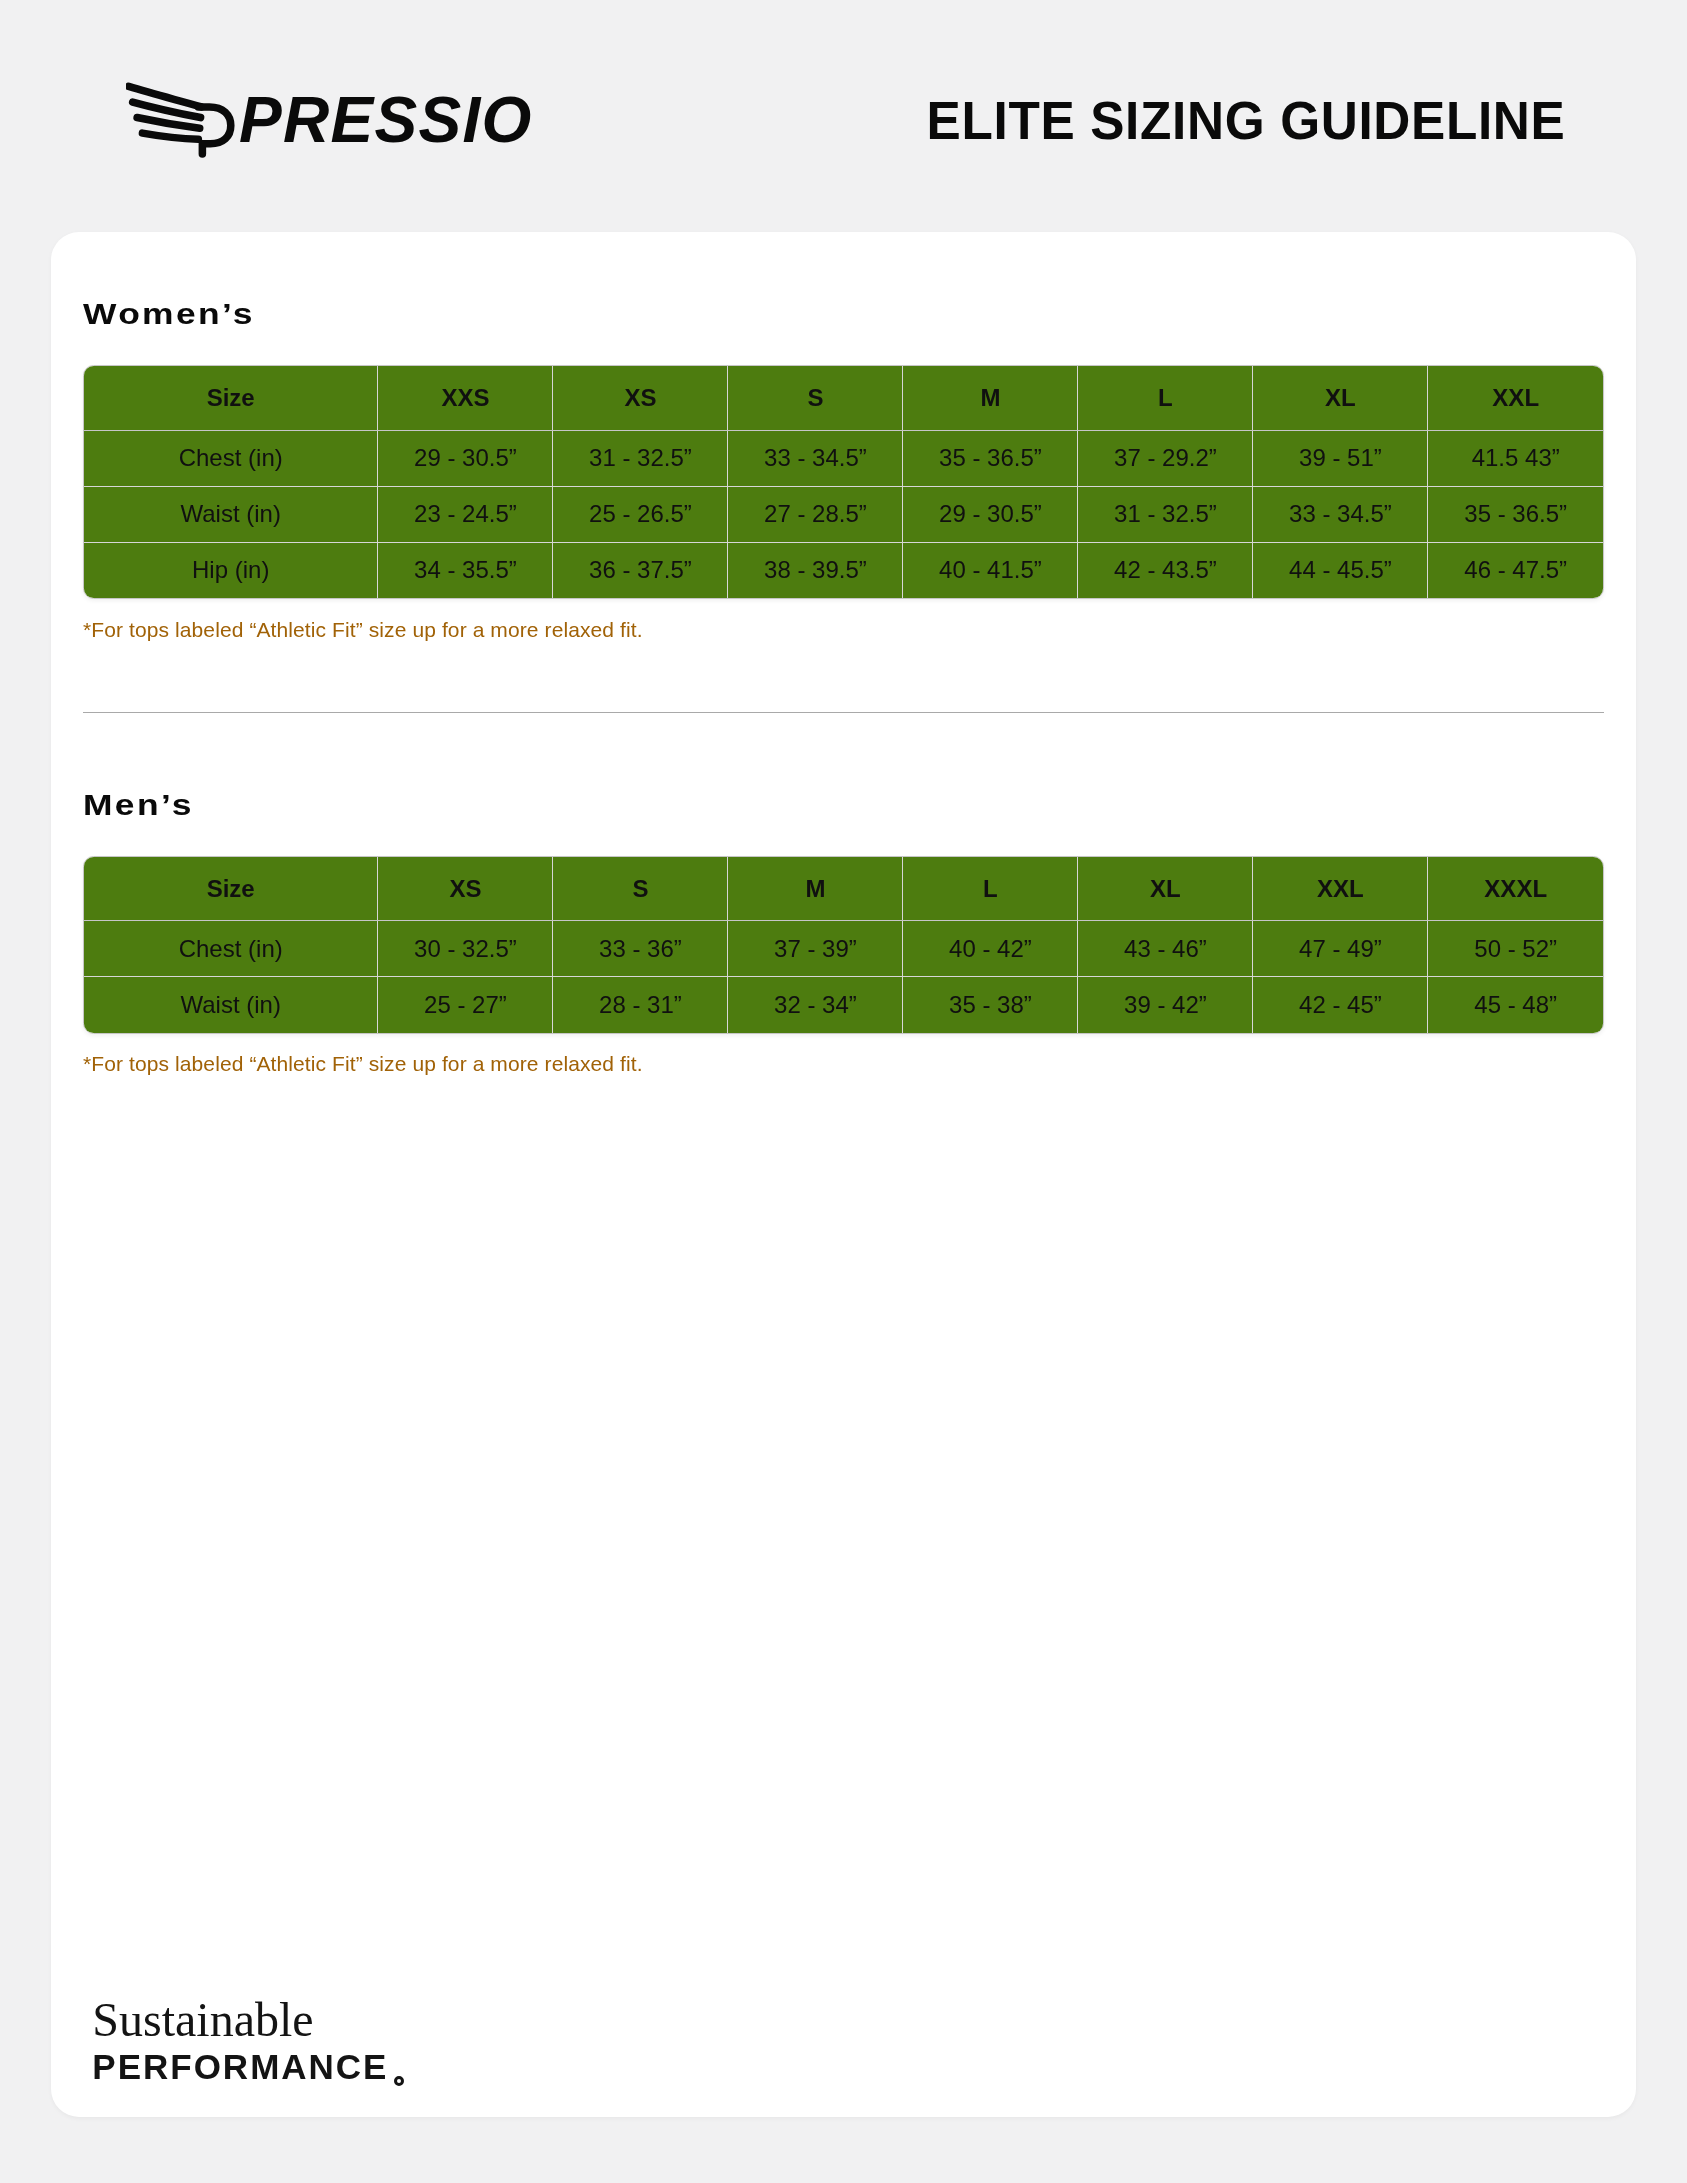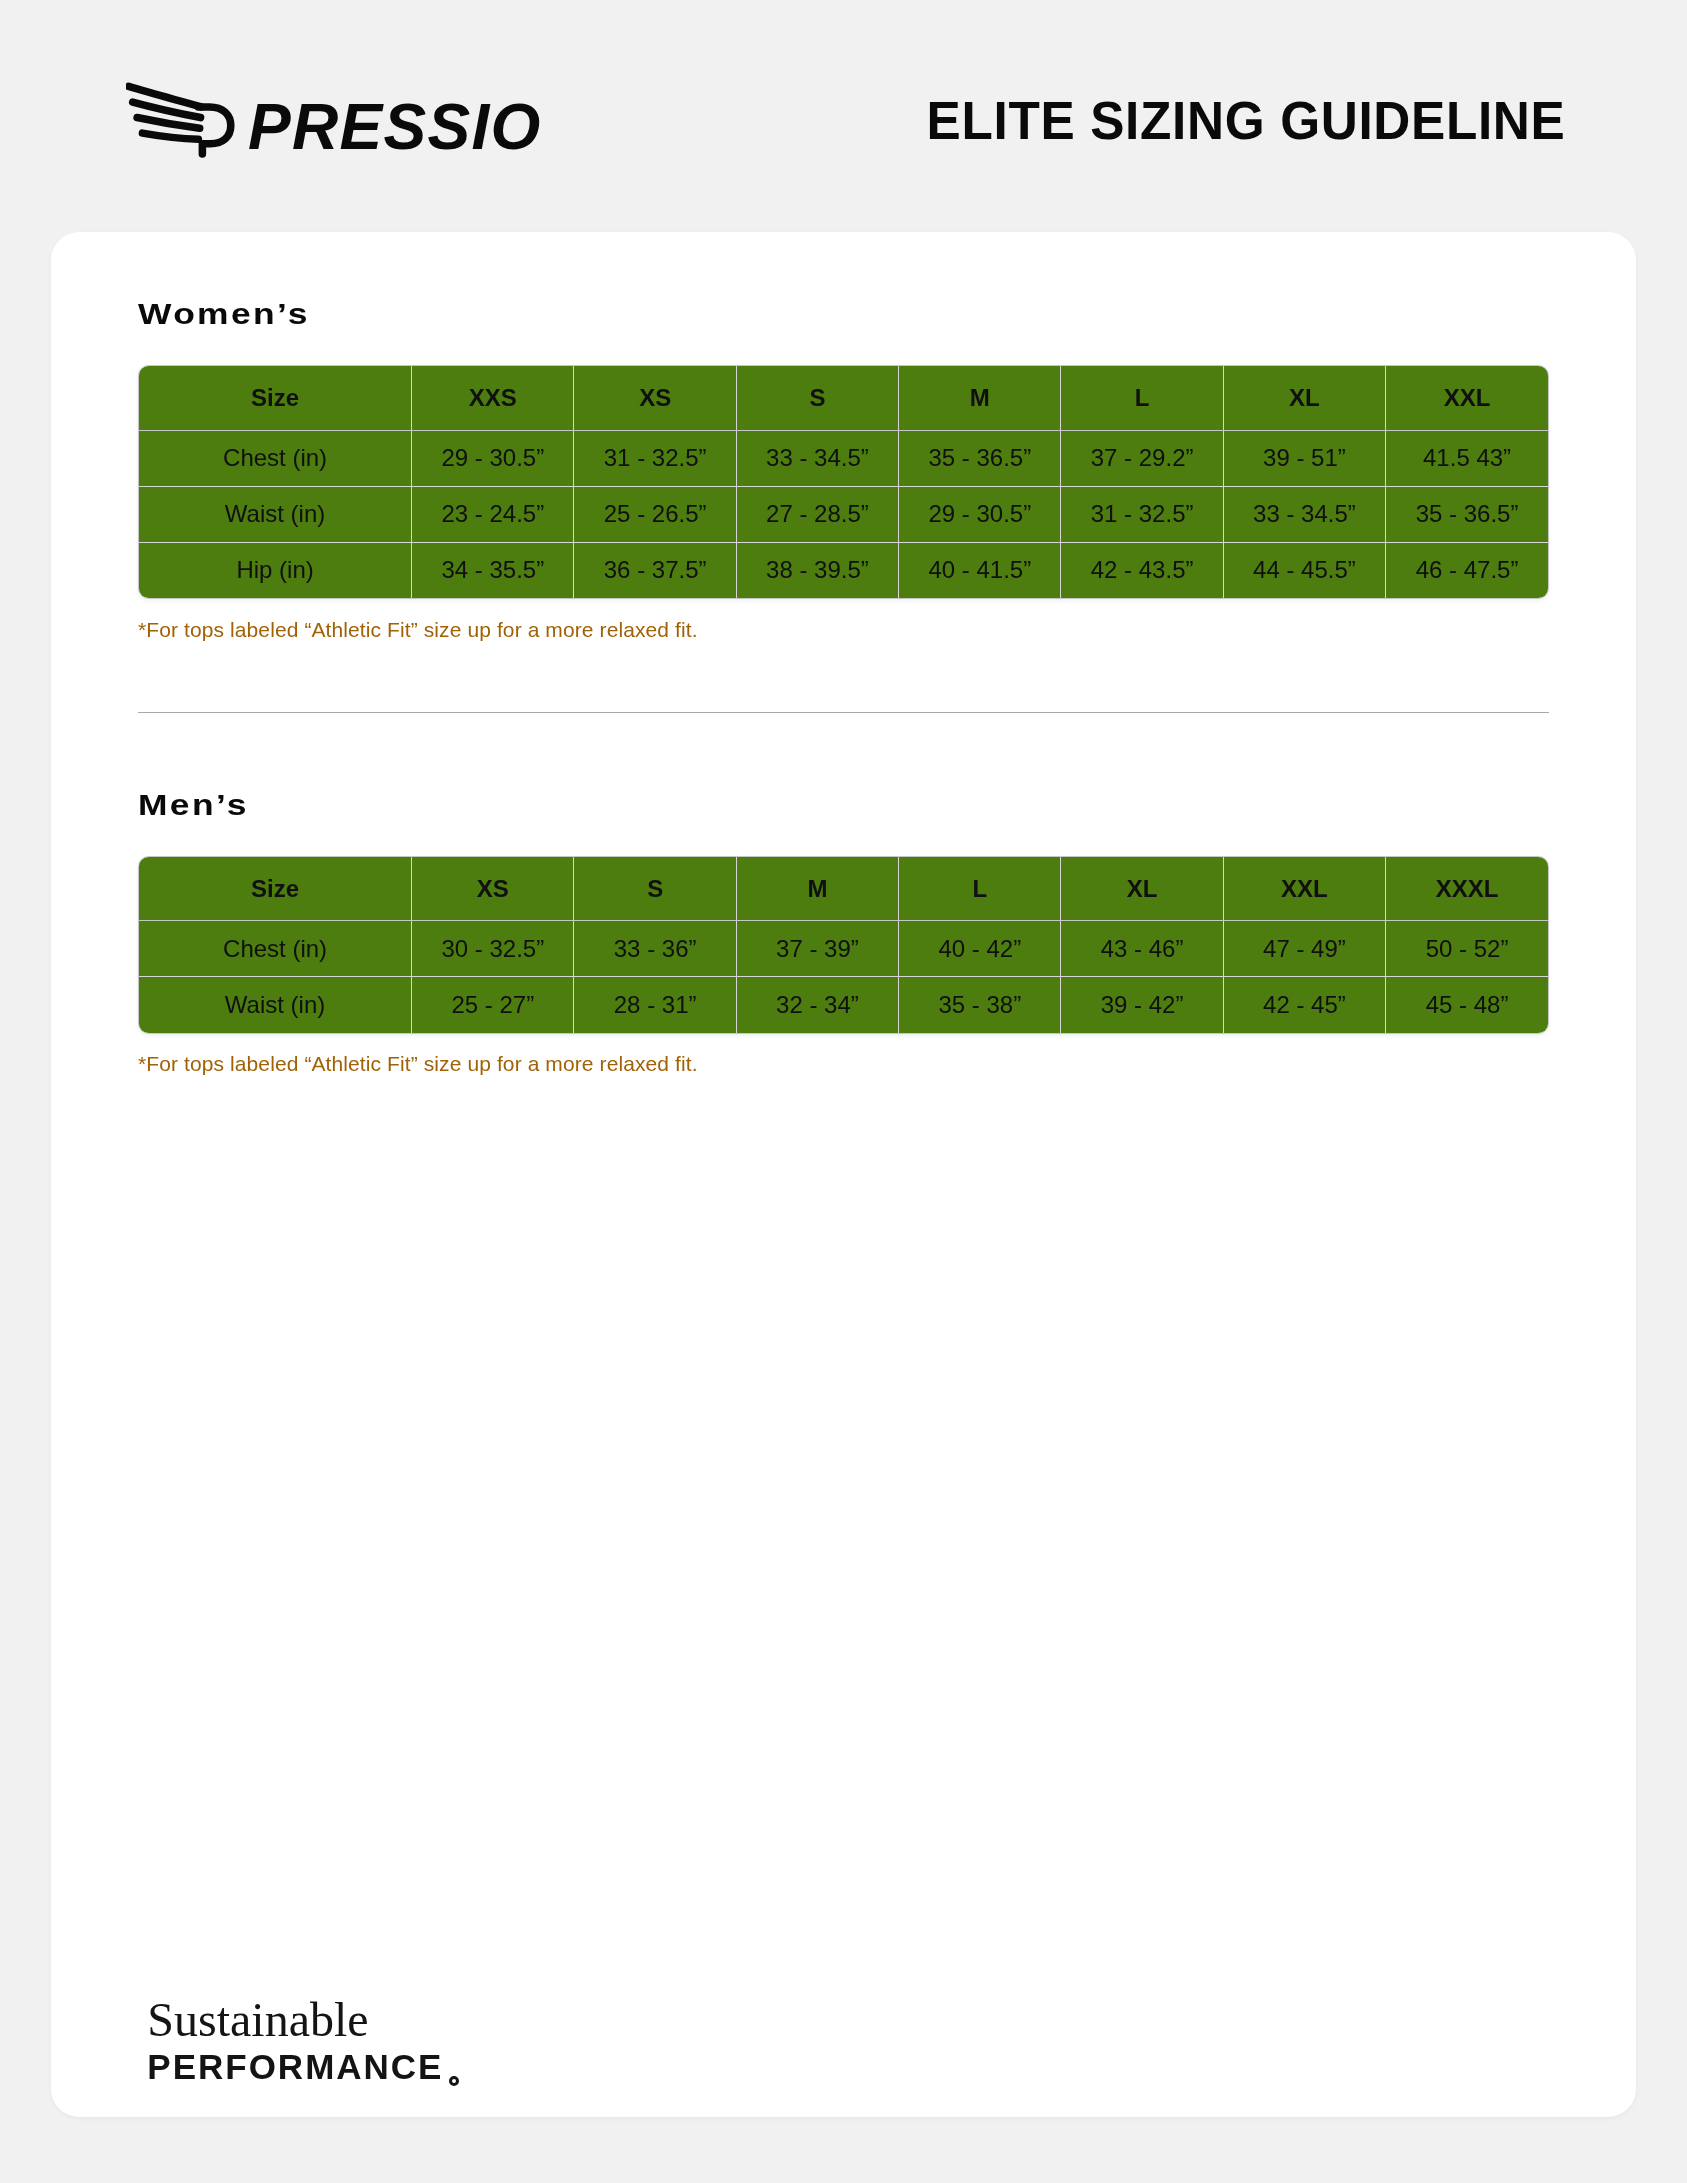--- a/index.html
+++ b/index.html
@@ -12,21 +12,21 @@
     overflow: hidden;
   }
   
   .topbar {
     margin: 0 122px 0 126px;
     padding-top: 81px;
     display: flex;
     justify-content: space-between;
     align-items: center;
   }
-  .logo { display: flex; align-items: flex-end; gap: 11px; }
+  .logo { display: flex; align-items: center; gap: 2px; }
   .logo svg { display: block; }
   .logo-text {
     font-size: 64px;
     font-weight: 800;
     font-style: italic;
     letter-spacing: 1.3px;
     color: #0a0a0a;
     line-height: 1;
   }
   .doc-title {
@@ -39,21 +39,21 @@
     transform-origin: right center;
     white-space: nowrap;
   }
   
   .card {
     width: 1585px;
     height: 1885px;
     margin: 73px auto 0 auto;
     background: #ffffff;
     border-radius: 28px;
-    padding: 0 87px;
+    padding: 0 32px;
     display: flex;
     flex-direction: column;
     box-shadow: 0 1.3px 4px rgba(0,0,0,0.04);
   }
   .section-heading {
     margin-top: 64px;
     font-size: 30px;
     font-weight: 800;
     letter-spacing: 2px;
     line-height: 1.2;

